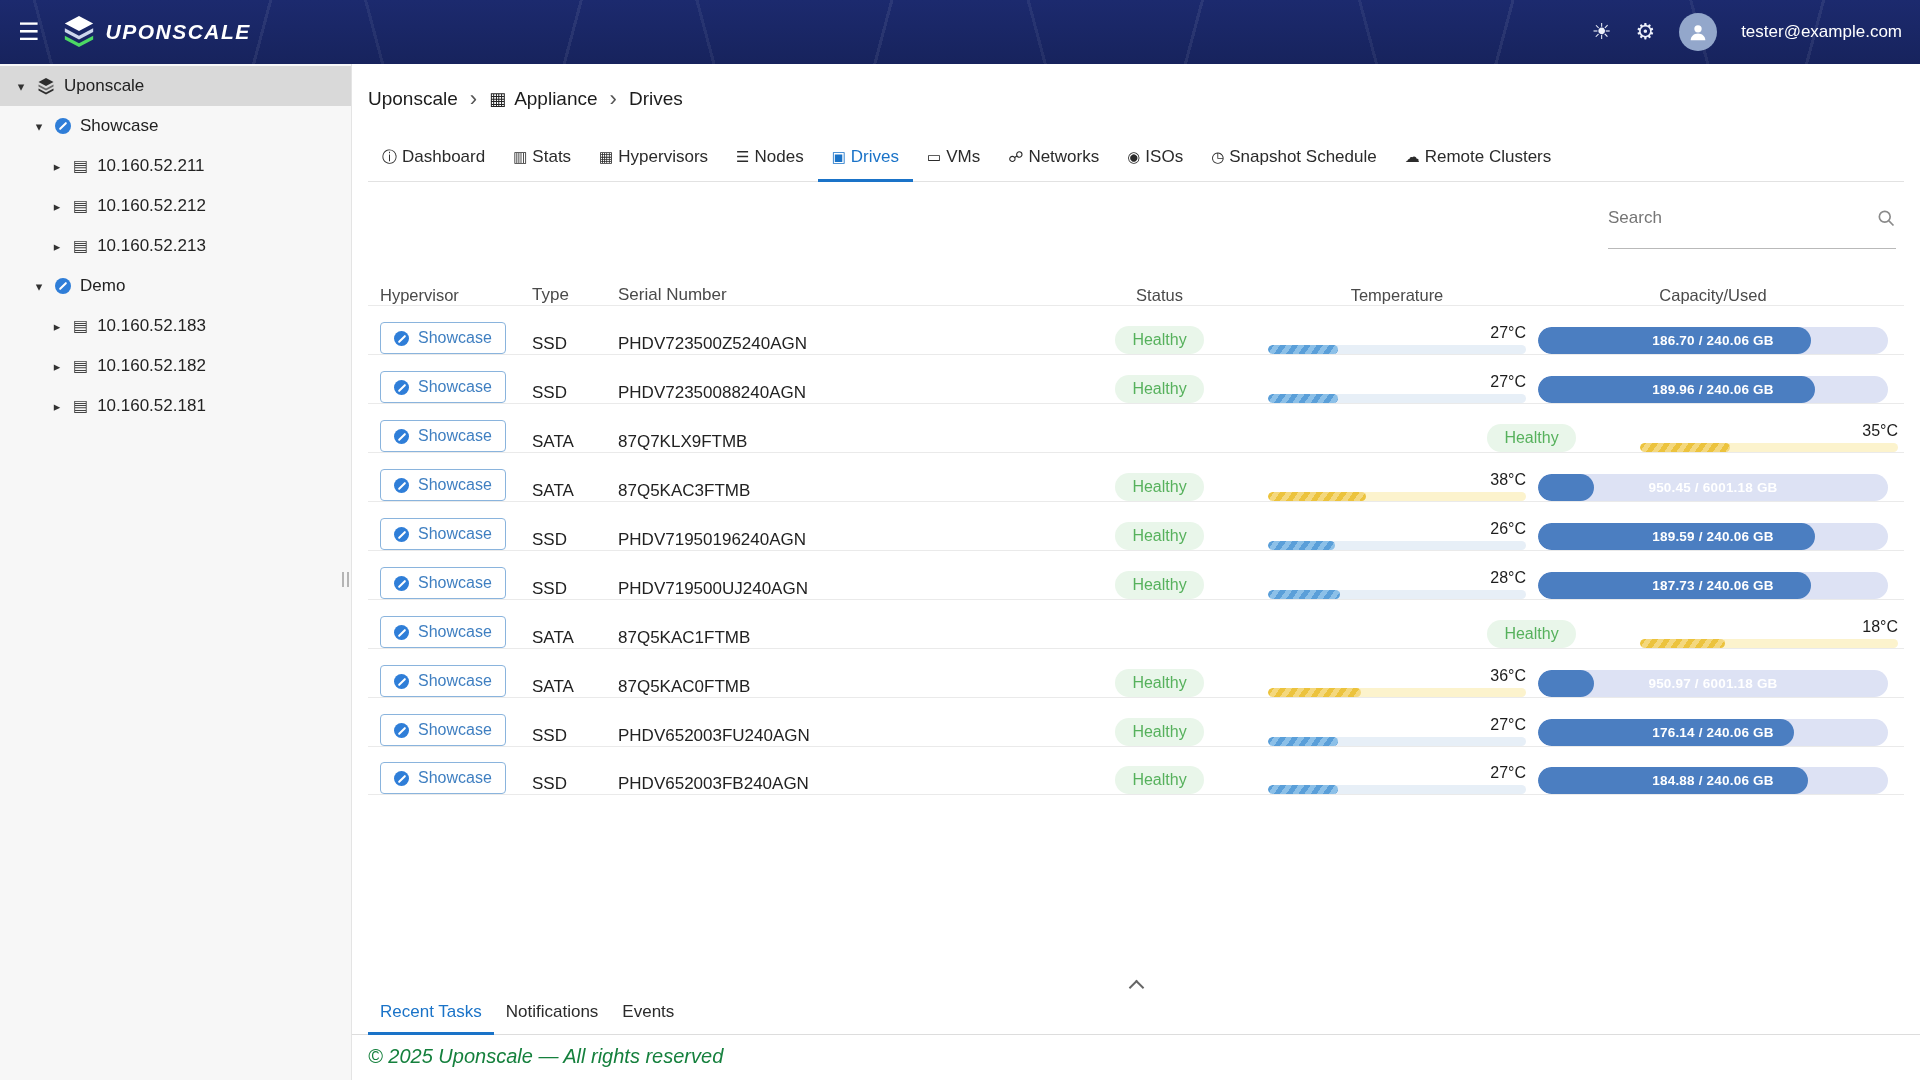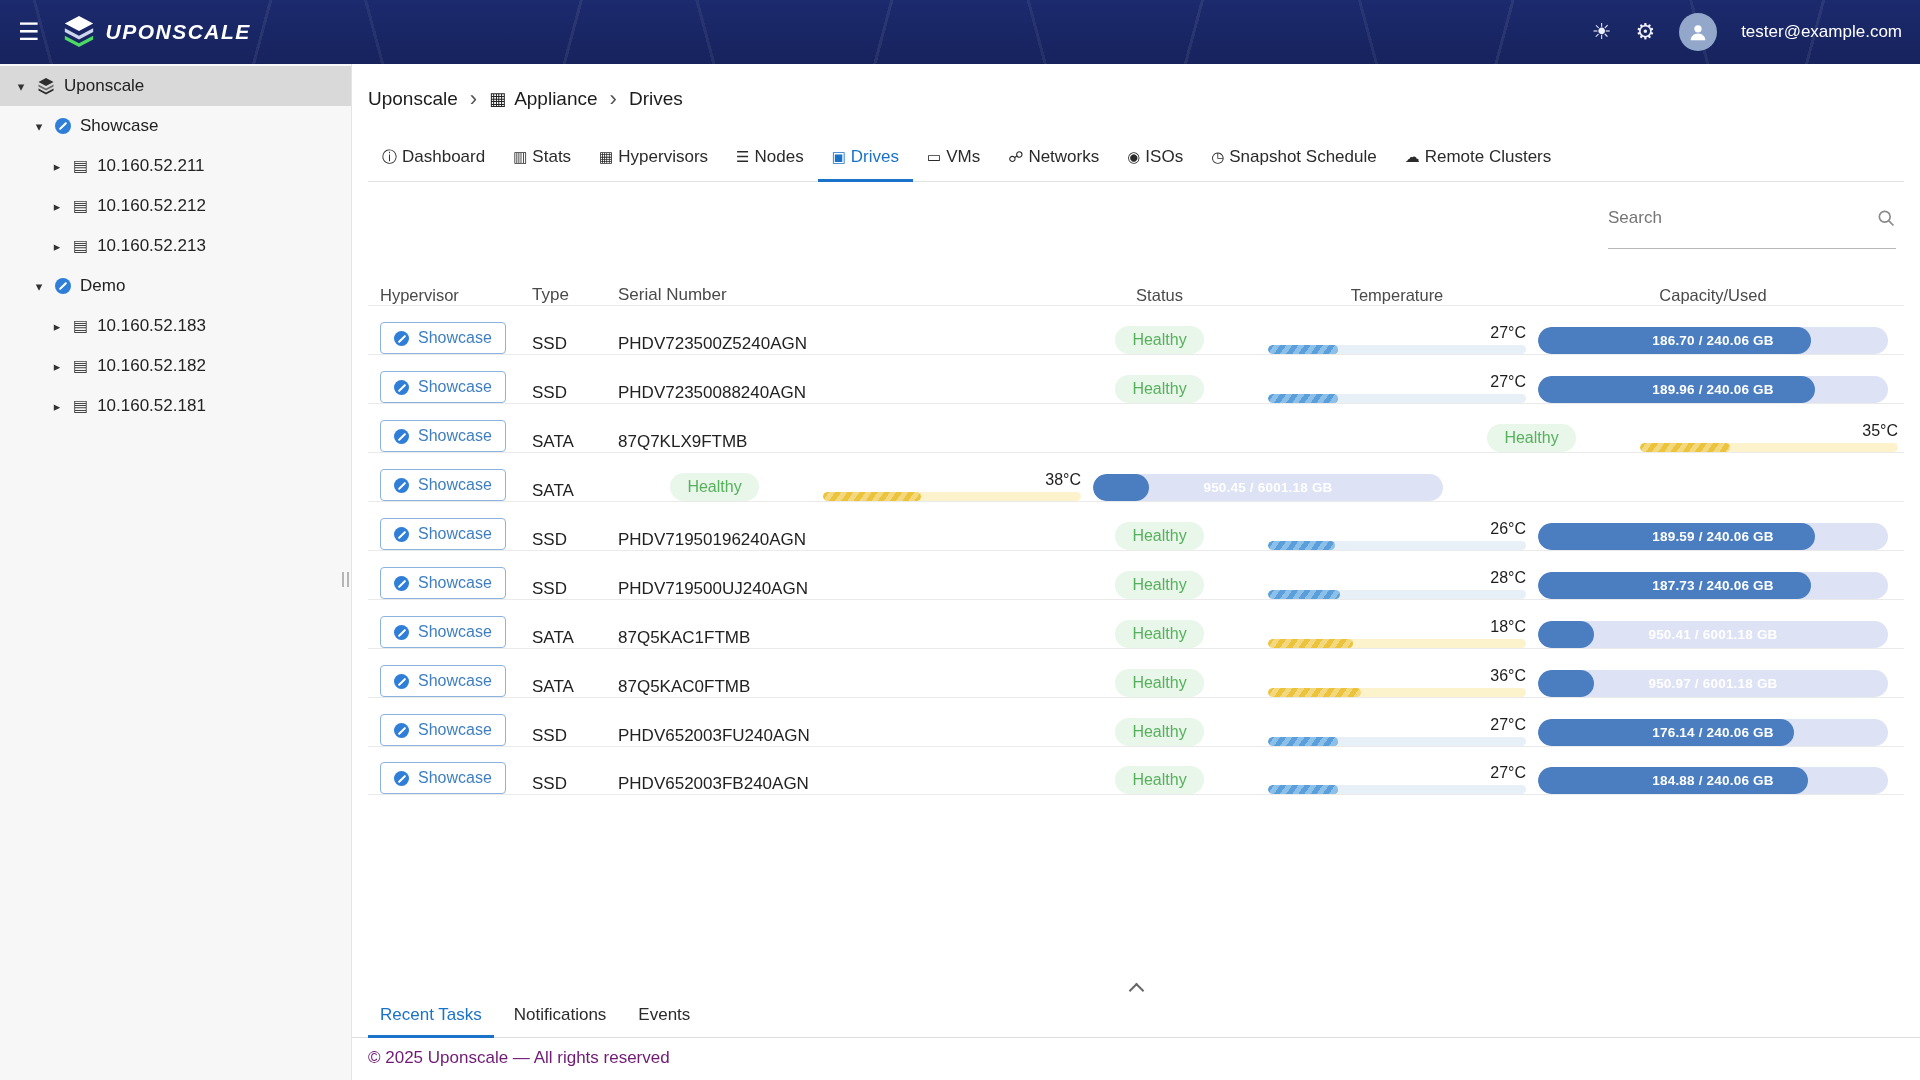--- a/index.html
+++ b/index.html
@@ -91,25 +91,25 @@
   .cap-bar { position:relative; height:27px; border-radius:14px; background:#dde2f4; overflow:hidden; }
   .cap-fill { position:absolute; left:0; top:0; bottom:0; background:#4b7ec1; border-radius:14px; }
   .cap-label { position:absolute; inset:0; display:flex; align-items:center; justify-content:center;
     color:#fff; font-size:13.5px; font-weight:bold; letter-spacing:.2px; }
 
   
   .bottom-panel { border-top:none; }
   .collapse-row { display:flex; justify-content:center; padding:2px 0 0; }
   .chevron-up { width:11px; height:11px; border-left:2px solid #666; border-top:2px solid #666;
     transform:rotate(45deg); margin-top:6px; cursor:pointer; }
-  .bottom-tabs { display:flex; gap:8px; padding:0 16px; border-bottom:1px solid #ddd; }
+  .bottom-tabs { display:flex; padding:0 16px; border-bottom:1px solid #ddd; }
   .btab { background:none; border:none; border-bottom:3px solid transparent; margin-bottom:-1px;
     font-size:17px; color:#2b2b2b; padding:9px 12px 10px; cursor:pointer; font-family:inherit; }
   .btab.active { color:#1a73c8; border-bottom-color:#1a73c8; }
-  .footer { padding:10px 16px 12px; font-size:17px; color:#701a75; }
+  .footer { padding:10px 16px 12px; font-size:20px; color:#15803d;font-style:italic; }
 </style>
 </head>
 <body>
 
 <header class="navbar">
   <button class="hamburger">☰</button>
   <div class="brand">
     <svg viewBox="0 0 36 38" width="34" height="36">
       <path d="M18 2 L33 10 18 18 3 10 Z" fill="#ffffff"></path>
       <path d="M3 15 L18 23 33 15 33 19 18 27 3 19 Z" fill="#cdd6ec"></path>
@@ -339,20 +339,21 @@
     </div>
   </div>
             <div class="trow">
     <div class="cell c-hyp">
       <button class="showcase-btn">
         <span class="slash-circle"></span>
         <span>Showcase</span>
       </button>
     </div>
     <div class="cell c-type">SATA</div>
+    <div class="cell c-serial">87Q5KAC3FTMB</div>
     <div class="cell c-status">
       <span class="badge">Healthy</span>
     </div>
     <div class="cell c-temp">
       <div class="temp-value">38°C</div>
       <div class="temp-bar warm">
         <div class="temp-fill" style="width: 38%;"></div>
       </div>
     </div>
     <div class="cell c-cap">
@@ -421,26 +422,20 @@
     </div>
     <div class="cell c-type">SATA</div>
     <div class="cell c-serial">87Q5KAC1FTMB</div>
     <div class="cell c-status">
       <span class="badge">Healthy</span>
     </div>
     <div class="cell c-temp">
       <div class="temp-value">18°C</div>
       <div class="temp-bar warm">
         <div class="temp-fill" style="width: 33%;"></div>
-      </div>
-    </div>
-    <div class="cell c-cap">
-      <div class="cap-bar">
-        <div class="cap-fill" style="width: 16%;"></div>
-        <span class="cap-label">950.41 / 6001.18 GB</span>
       </div>
     </div>
   </div>
             <div class="trow">
     <div class="cell c-hyp">
       <button class="showcase-btn">
         <span class="slash-circle"></span>
         <span>Showcase</span>
       </button>
     </div>

